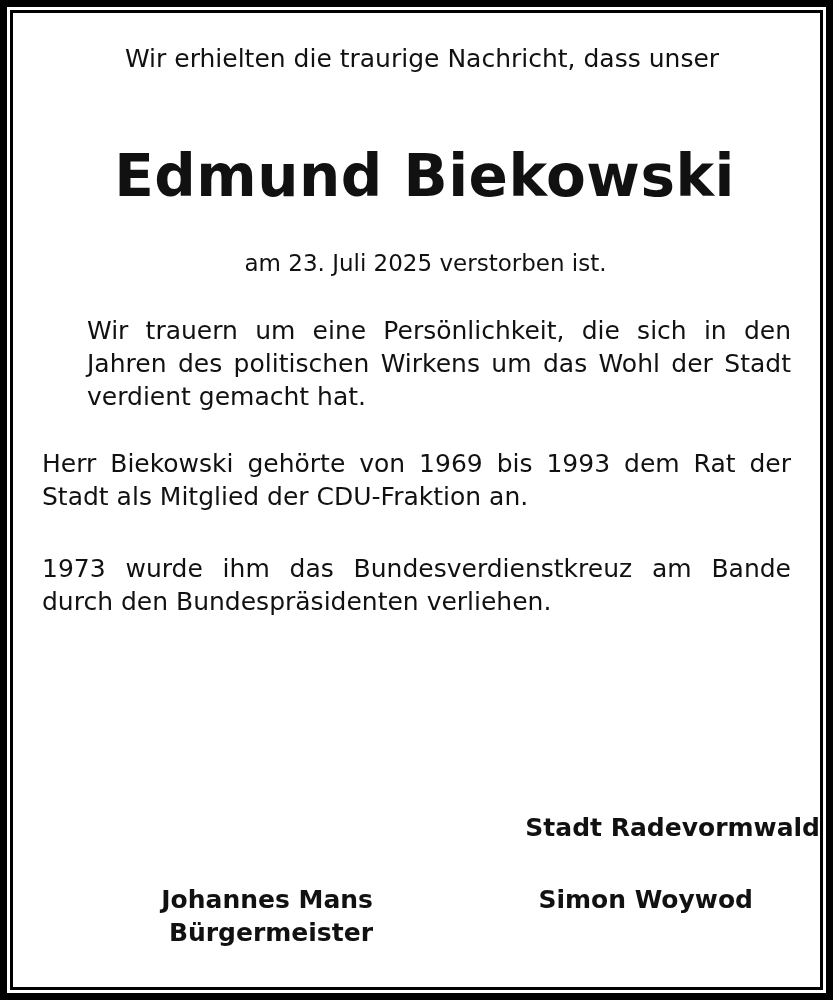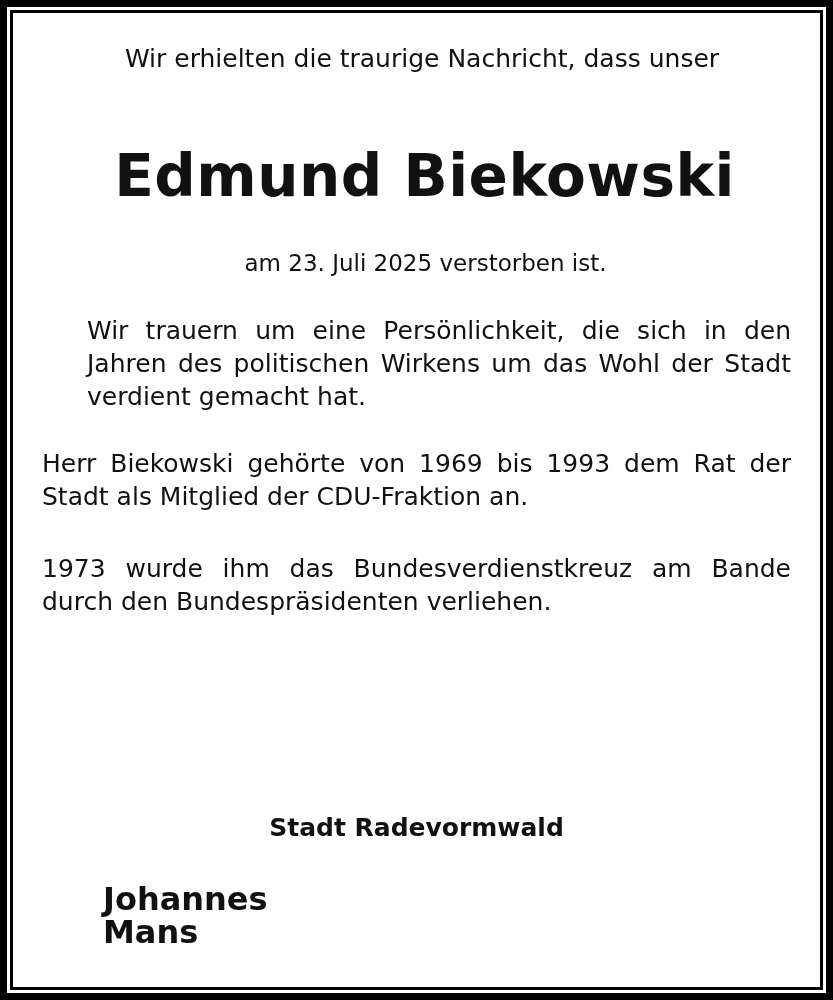--- a/index.html
+++ b/index.html
@@ -11,22 +11,22 @@
           font-family:"DejaVu Sans", sans-serif; color:#111; }
   .center { text-align:center; }
   .intro { position:absolute; left:0; right:0; top:28px; font-size:25px; line-height:35px;padding-left:11px; }
   .name { position:absolute; left:0; right:0; top:128px; font-size:58px; font-weight:bold; line-height:70px; letter-spacing:0.5px;padding-left:16px; }
   .date { position:absolute; left:0; right:0; top:233px; font-size:23px; line-height:35px;margin-left:18px; }
   .para { position:absolute; left:29px; right:29px; font-size:25px; line-height:33px; text-align:justify; text-align-last:left; }
   .p1 { top:301px;margin-left:45px; }
   .p2 { top:434px; }
   .p3 { top:539px; }
   .p4 { top:635px; }
-  .org { position:absolute; left:0; right:0; top:798px; font-size:25px; font-weight:bold; line-height:33px; }
-  .sig { position:absolute; top:870px; font-size:32px; font-weight:bold; line-height:33px; text-align:left; }
+  .org { position:absolute; left:0; right:0; top:798px; font-size:25px; font-weight:bold; line-height:33px;text-align:right; }
+  .sig { position:absolute; top:870px; font-size:25px; font-weight:bold; line-height:33px; text-align:right; }
   .sig-left { left:90px; width:270px; }
   .sig-right { left:420px; width:320px; }
 </style>
 </head>
 <body>
 
 <div class="frame-outer"></div>
 <div class="frame-white"></div>
 <div class="frame-inner"></div>
 
@@ -40,16 +40,18 @@
   <div class="date center">am 23. Juli 2025 verstorben ist.</div>
 
   <div class="para p1">Wir trauern um eine Persönlichkeit, die sich in den Jahren des politischen Wirkens um das Wohl der Stadt verdient gemacht hat.</div>
   <div class="para p2">Herr Biekowski gehörte von 1969 bis 1993 dem Rat der Stadt als Mitglied der CDU-Fraktion an.</div>
   <div class="para p3">1973 wurde ihm das Bundesverdienstkreuz am Bande durch den Bundespräsidenten verliehen.</div>
 
   <div class="org center">Stadt Radevormwald</div>
 
   <div class="sig sig-left">
     <div>Johannes Mans</div>
+    <div>Bürgermeister</div>
   </div>
   <div class="sig sig-right">
+    <div>Simon Woywod</div>
   </div>
 </div>
 
 </body></html>

